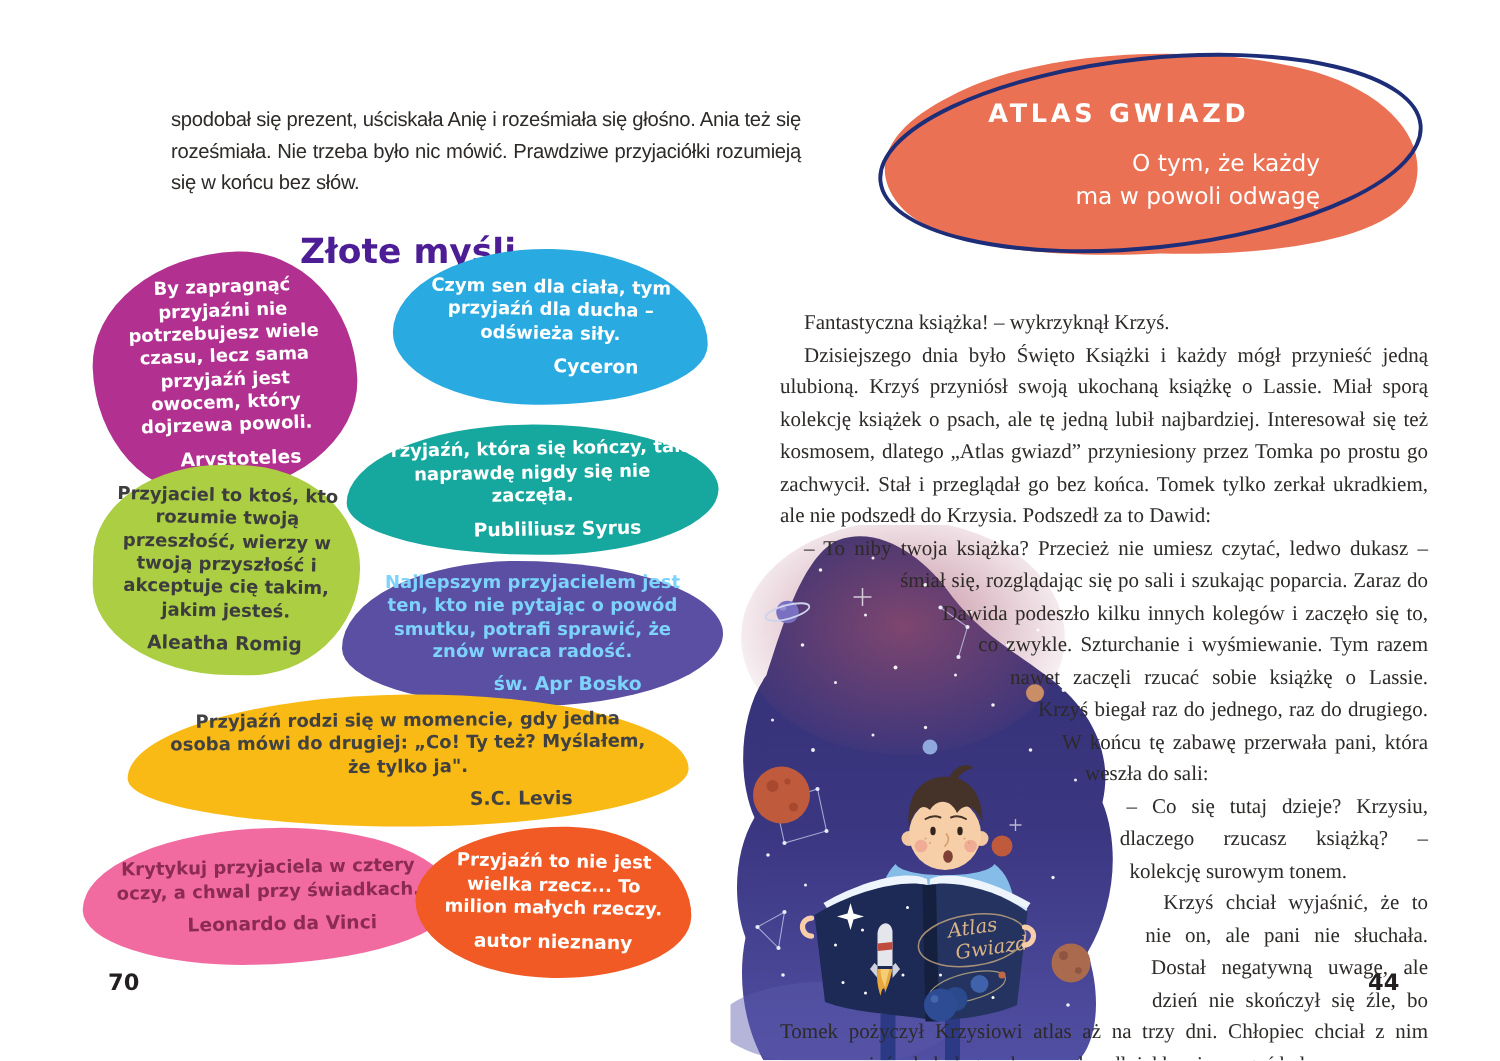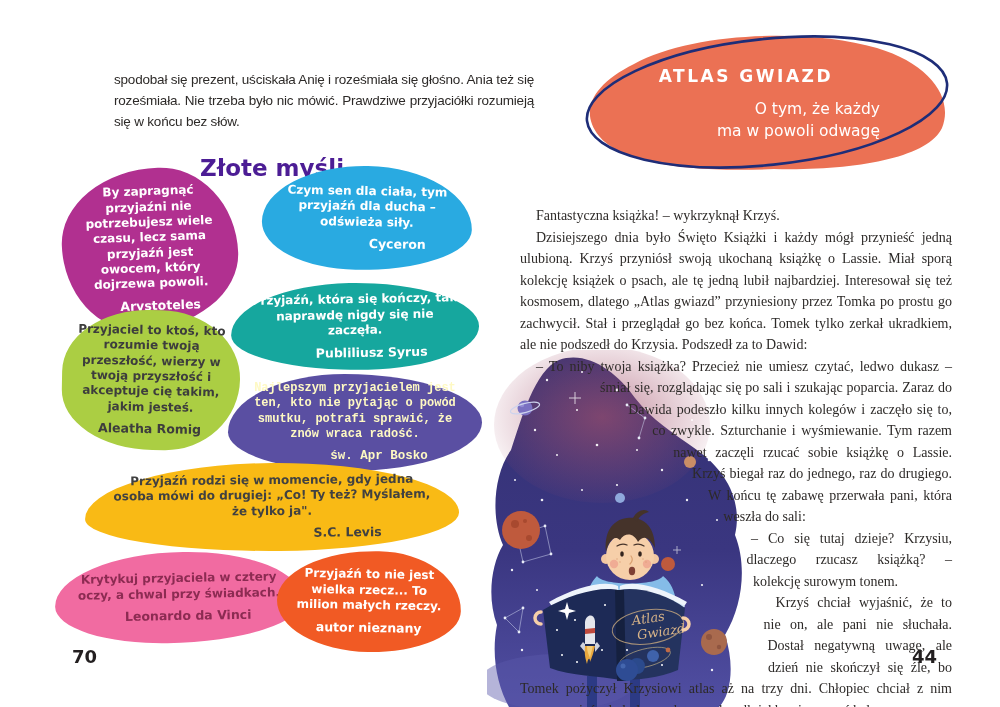--- a/index.html
+++ b/index.html
@@ -37,21 +37,21 @@
   .q5{left:228px;top:374px;width:254px;height:97px;padding:12px 20px;
       border-radius:46% 54% 52% 48%/60% 50% 50% 40%;}
   .q6{left:85px;top:463px;width:374px;height:88px;padding:12px 26px;
       border-radius:50% 50% 48% 52%/62% 58% 42% 38%;transform:rotate(-0.5deg);}
   .q7{left:55px;top:552px;width:248px;height:91px;padding:12px 18px;
       border-radius:52% 48% 55% 45%/58% 55% 45% 42%;transform:rotate(-1deg);}
   .q8{left:277px;top:551px;width:184px;height:101px;padding:12px 14px;
       border-radius:55% 45% 50% 50%/50% 58% 42% 50%;transform:rotate(1deg);}
   .page-num{
     position:absolute;top:646px;font-family:"DejaVu Sans",sans-serif;
-    font-weight:bold;font-size:18px;color:#231f20;
+    font-weight:bold;font-size:15px;color:#231f20;
   }
   .page-num-left{left:72px;}
   .page-num-right{left:912px;}
   
   .chapter-badge-svg{position:absolute;left:572px;top:22px;width:388px;height:150px;}
   .chapter-title{
     position:absolute;left:653px;top:66px;width:180px;text-align:right;
     font-family:"DejaVu Sans",sans-serif;font-weight:bold;font-size:17px;
     letter-spacing:2.5px;color:#ffffff;
   }
@@ -90,21 +90,21 @@
       <span class="quote-author">Cyceron</span>
     </div>
     <div class="quote-blob q3" style="background: rgb(22, 167, 158); color: rgb(255, 255, 255);">
       <span class="quote-text">Przyjaźń, która się kończy, tak naprawdę nigdy się nie zaczęła.</span>
       <span class="quote-author">Publiliusz Syrus</span>
     </div>
     <div class="quote-blob q4" style="background: rgb(171, 206, 67); color: rgb(61, 61, 61);">
       <span class="quote-text">Przyjaciel to ktoś, kto rozumie twoją przeszłość, wierzy w twoją przyszłość i akceptuje cię takim, jakim jesteś.</span>
       <span class="quote-author">Aleatha Romig</span>
     </div>
-    <div class="quote-blob q5" style="background: rgb(90, 79, 162); color: #fef9c3; font-family: Liberation Mono, monospace;">
+    <div class="quote-blob q5" style="background: rgb(90, 79, 162); color: #7dd3fc;">
       <span class="quote-text">Najlepszym przyjacielem jest ten, kto nie pytając o powód smutku, potrafi sprawić, że znów wraca radość.</span>
       <span class="quote-author">św. Apr Bosko</span>
     </div>
     <div class="quote-blob q6" style="background: rgb(249, 186, 21); color: rgb(65, 65, 65);">
       <span class="quote-text">Przyjaźń rodzi się w momencie, gdy jedna osoba mówi do drugiej: „Co! Ty też? Myślałem, że tylko ja".</span>
       <span class="quote-author">S.C. Levis</span>
     </div>
     <div class="quote-blob q7" style="background: rgb(241, 107, 161); color: rgb(140, 43, 82);">
       <span class="quote-text">Krytykuj przyjaciela w cztery oczy, a chwal przy świadkach.</span>
       <span class="quote-author">Leonardo da Vinci</span>

